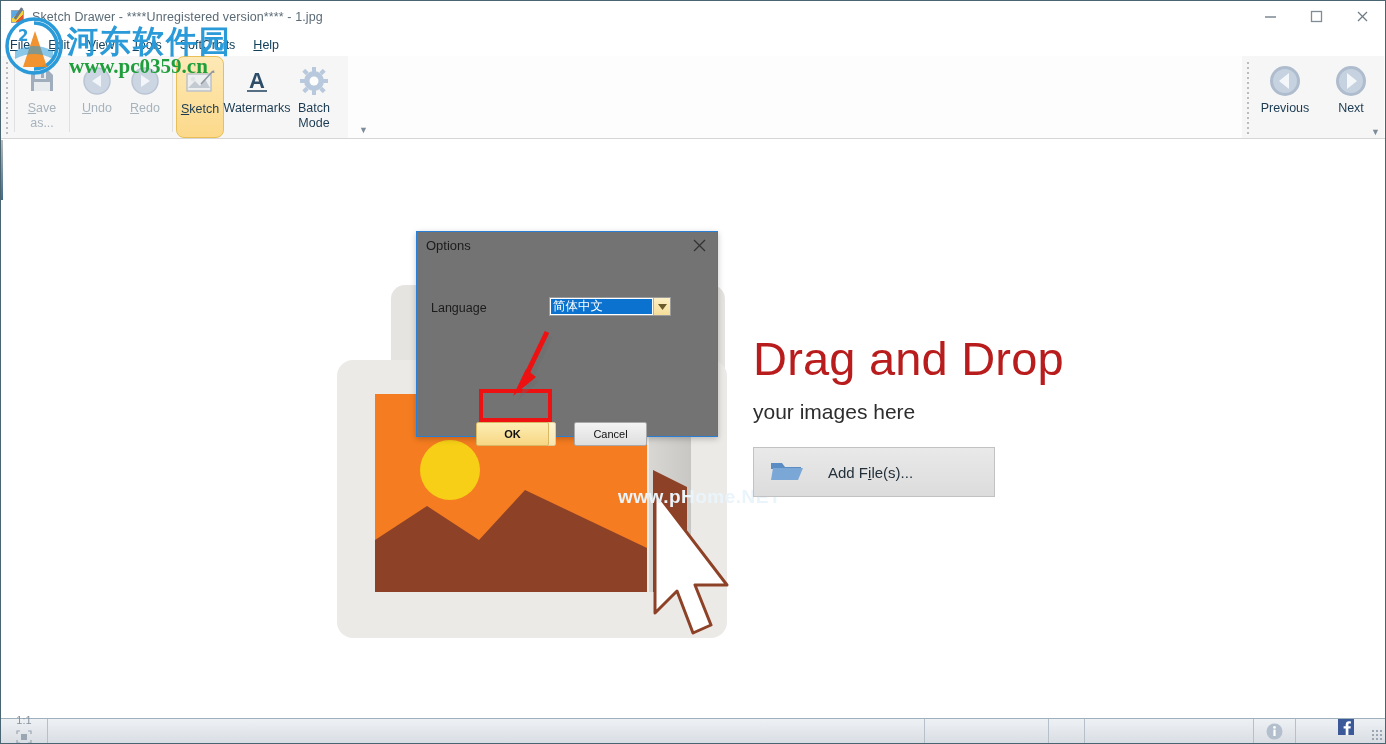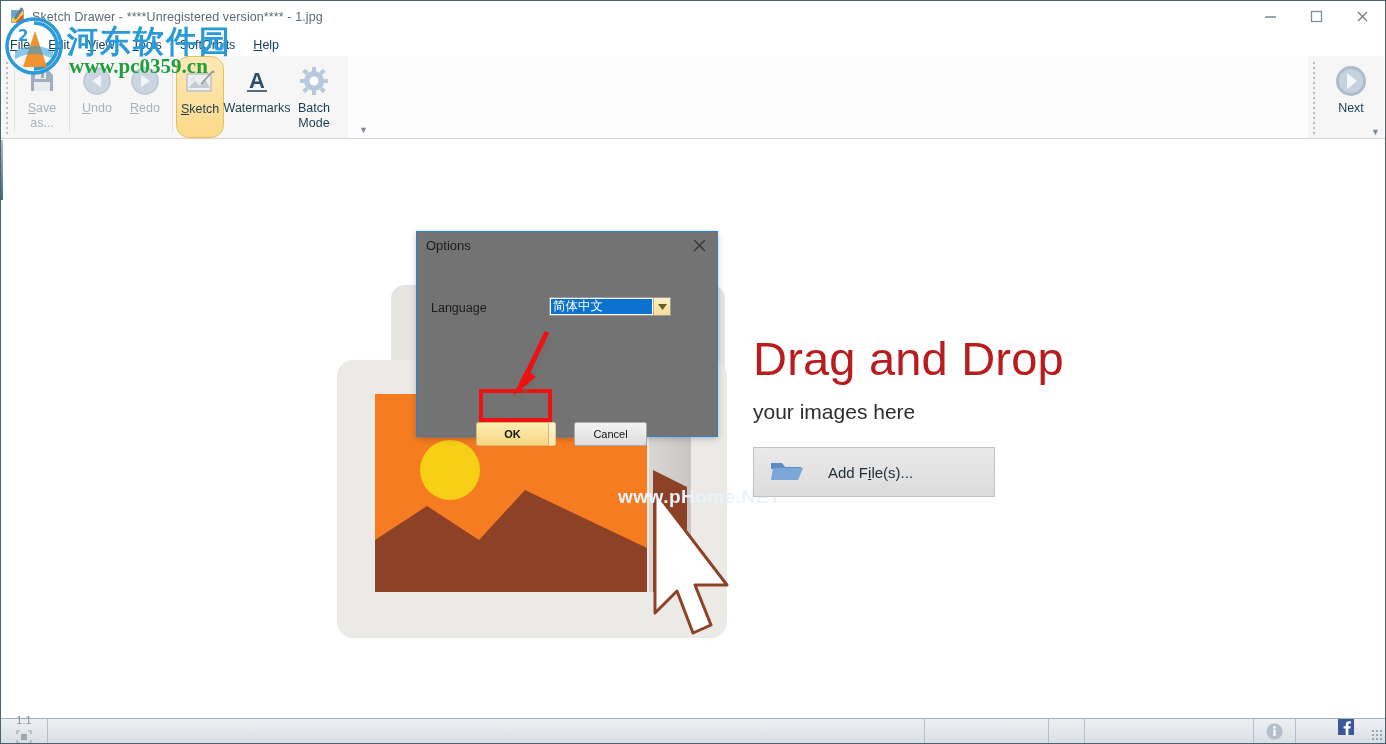--- a/index.html
+++ b/index.html
@@ -81,21 +81,21 @@
 
   .rbtn {
     width: 66px; padding-top: 5px;
     display: flex; flex-direction: column; align-items: center;
     font-size: 12.5px; color: #1b3b52; text-align: center; line-height: 15px;
   }
   .rbtn.small { width: 48px; }
   .rbtn.active {
     background: linear-gradient(to bottom,#fde9b6 0%,#fcd98a 100%);
     border: 1px solid #e8c057;
-    border-radius: 13px;
+    border-radius: 8px;
   }
   .rbtn .ico { height: 40px; display: flex; align-items: center; justify-content: center; }
   .rbtn .lbl { padding: 0 2px; }
   .rbtn.disabled { color: #a7b3bc; }
   .rbtn u { text-decoration: underline; }
 
   .ribbon-right {
     position: absolute; right: 1px; top: 0; height: 82px;
     background: #f6f6f6;
     display: flex; align-items: stretch;
@@ -398,20 +398,30 @@
         <span class="lbl">Batch</span>
         <span class="lbl">Mode</span>
       </div>
 
       <div style="width:10px"></div>
       <div class="collapse-arrow" style="right:auto; left:358px; bottom:4px;">▼</div>
     </div>
 
     <div class="ribbon-right">
       <div class="grip"></div>
+      <div class="rbtn">
+        <span class="ico">
+          <svg width="34" height="34" viewBox="0 0 34 34">
+            <circle cx="17" cy="17" r="15" fill="#aebcce"></circle>
+            <circle cx="17" cy="17" r="12" fill="#c6d2e0"></circle>
+            <path d="M21 9 L11 17 L21 25 Z" fill="#f4f7fa"></path>
+          </svg>
+        </span>
+        <span class="lbl">Previous</span>
+      </div>
       <div class="rbtn">
         <span class="ico">
           <svg width="34" height="34" viewBox="0 0 34 34">
             <circle cx="17" cy="17" r="15" fill="#aebcce"></circle>
             <circle cx="17" cy="17" r="12" fill="#c6d2e0"></circle>
             <path d="M13 9 L23 17 L13 25 Z" fill="#f4f7fa"></path>
           </svg>
         </span>
         <span class="lbl">Next</span>
       </div>

